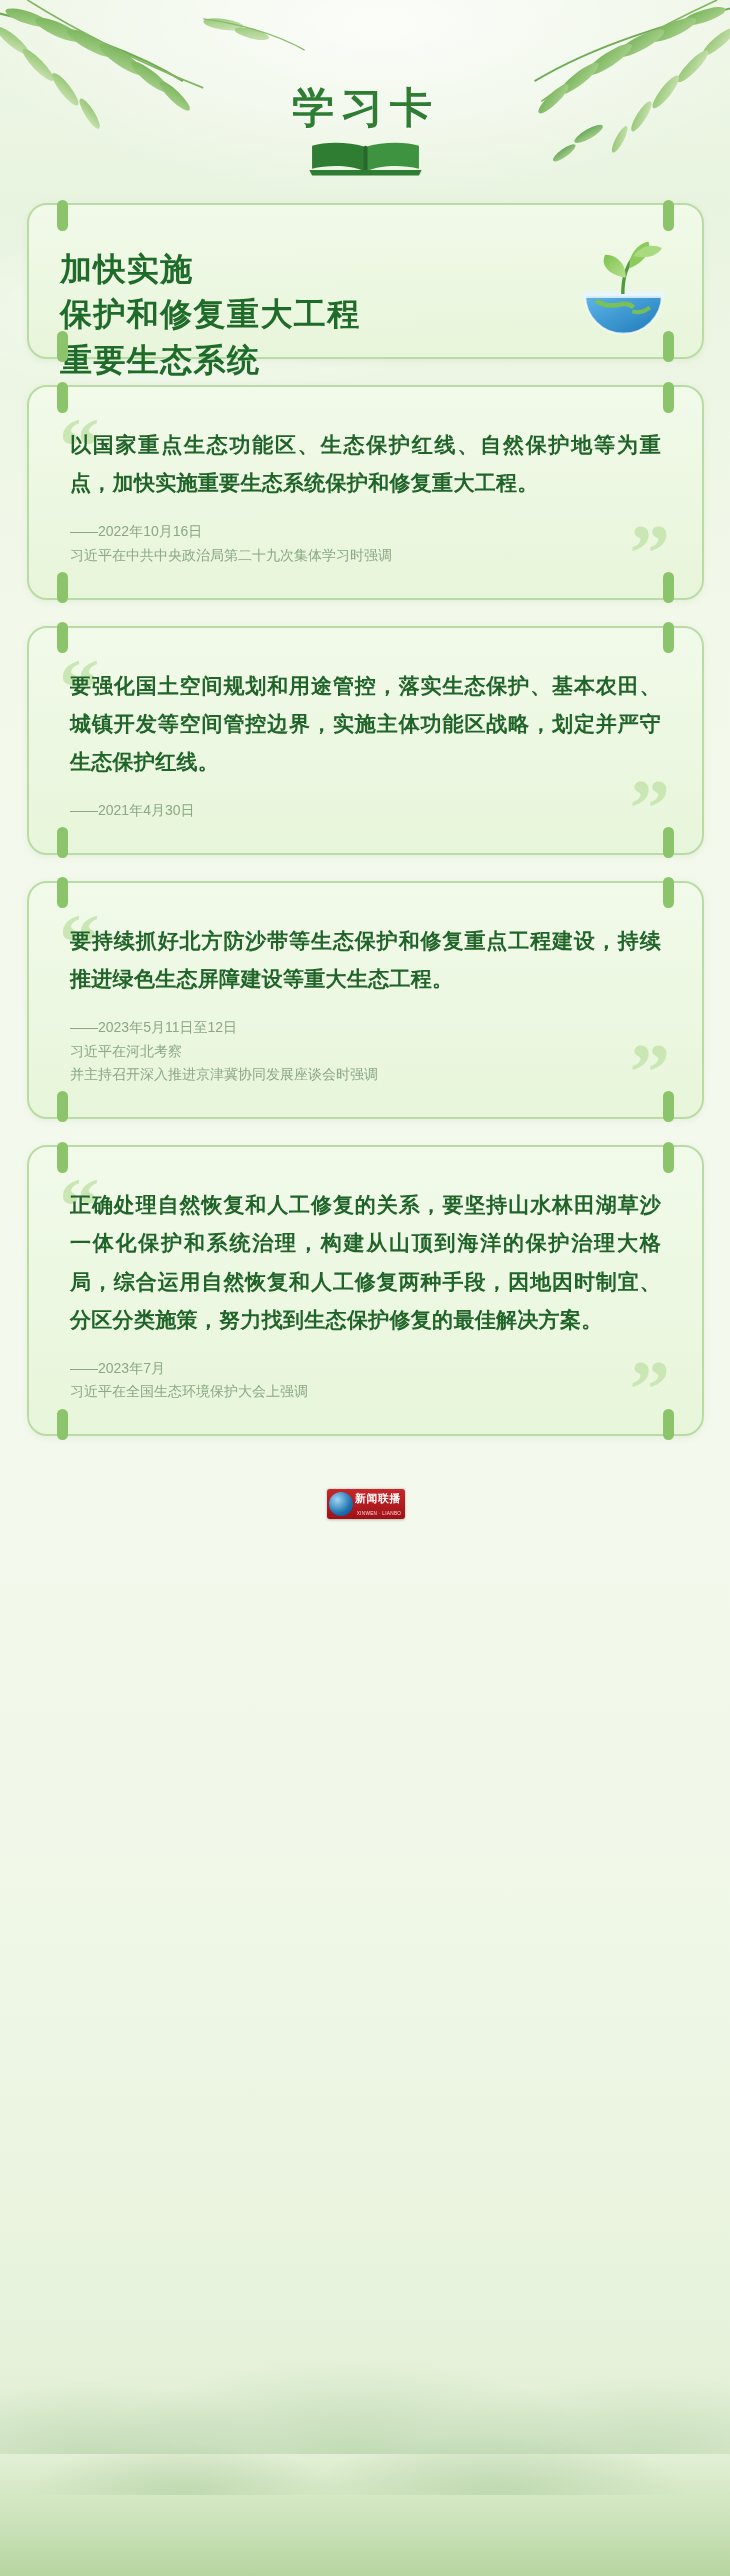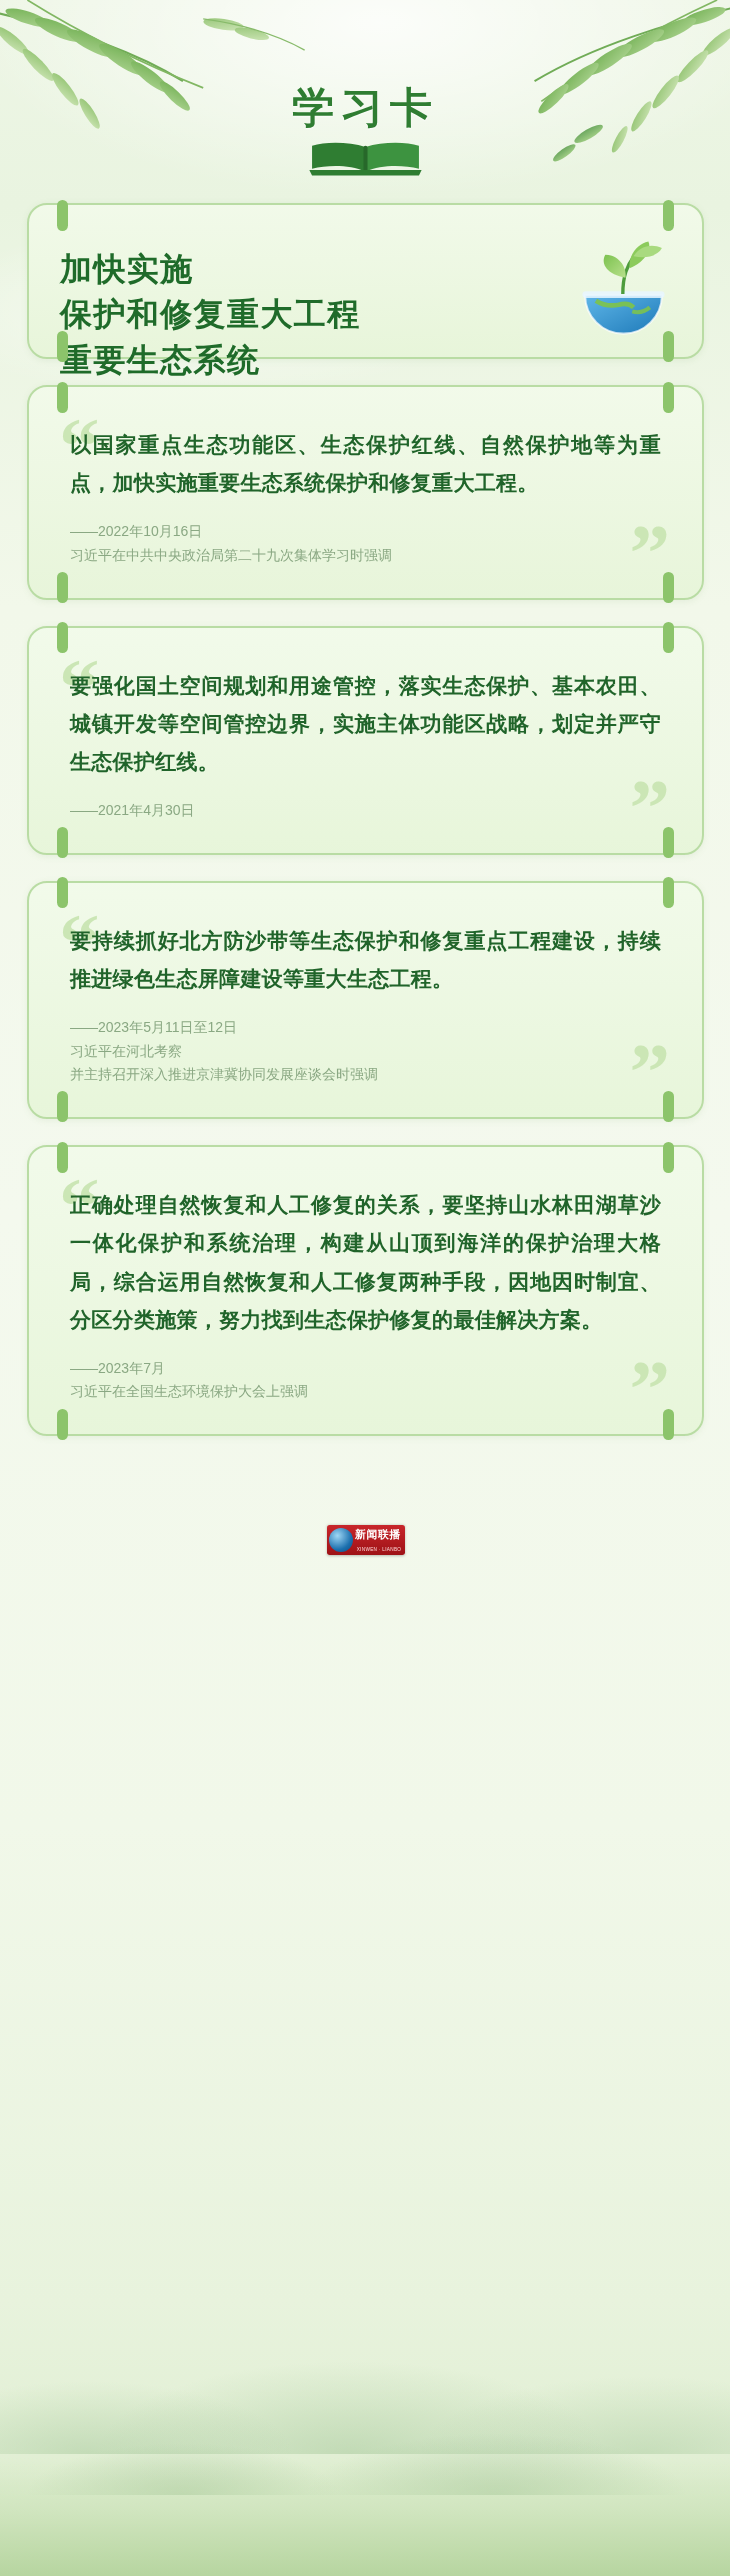--- a/index.html
+++ b/index.html
@@ -166,21 +166,20 @@
   }
   .logo {
     display: inline-block;
     width: 78px;
     height: 30px;
     border-radius: 2.7px;
     background: linear-gradient(180deg,#c8262b,#9e1216);
     position: relative;
     overflow: hidden;
     box-shadow: 0 0.7px 2.7px rgba(0,0,0,0.25);
-    margin-top: 36px;
   }
   .logo .globe {
     position: absolute; left: 2.7px; top: 2.7px;
     width: 24px; height: 24px; border-radius: 50%;
     background: radial-gradient(circle at 35% 32%, #9fd7f5, #1b6fae 62%, #0c4a7c);
   }
   .logo .txt {
     position: absolute;
     left: 28px; top: 3.4px;
     width: 47px;

